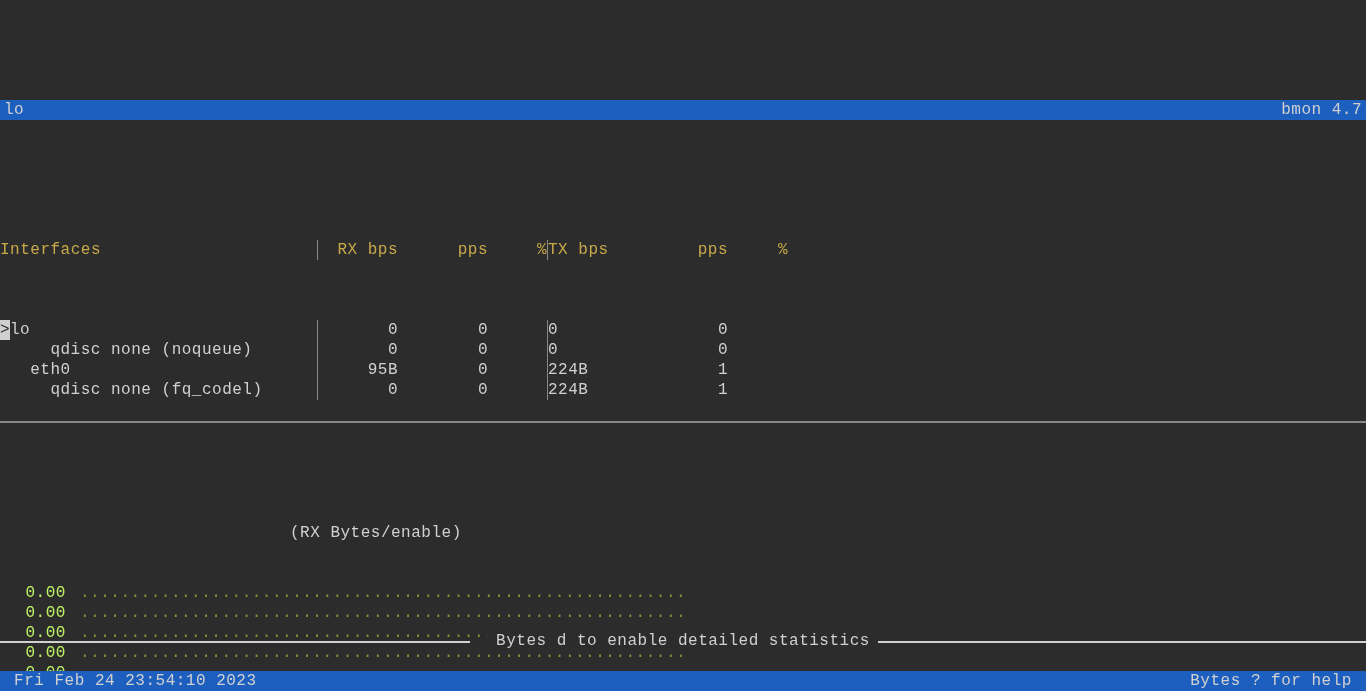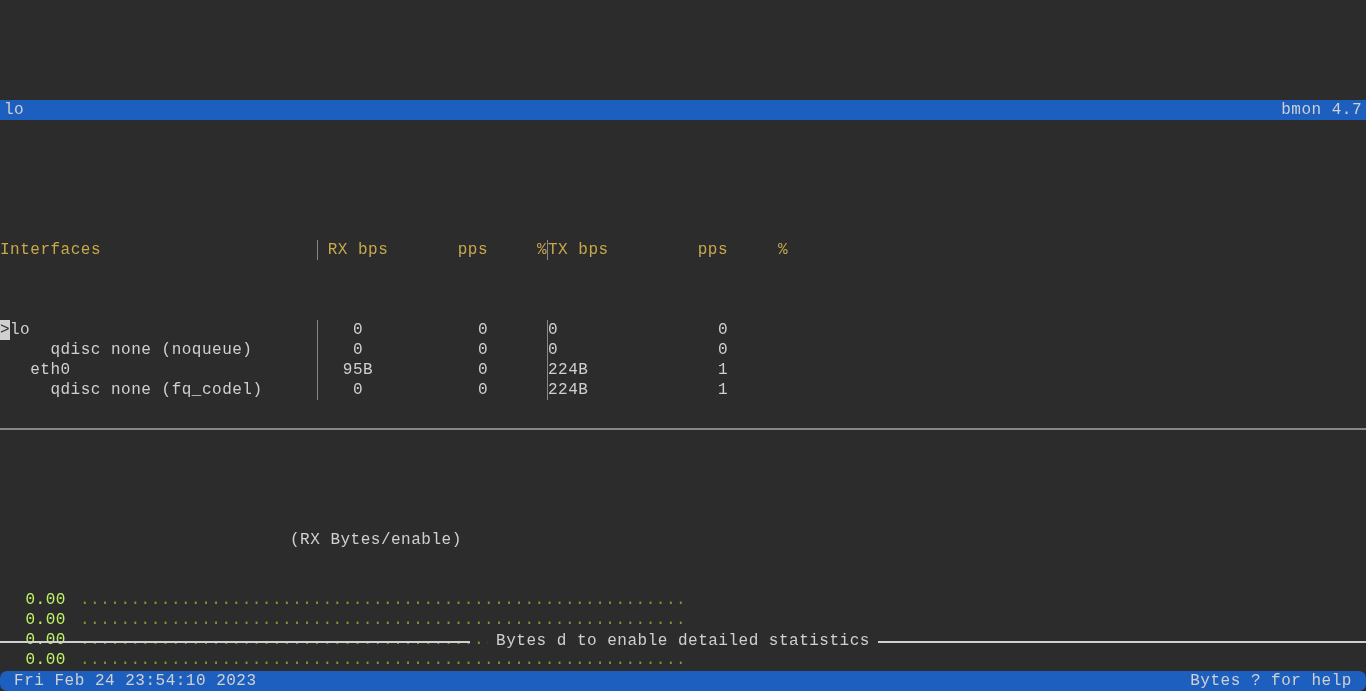--- a/index.html
+++ b/index.html
@@ -69,29 +69,28 @@
     background: #2c2c2c;
     padding: 0 8px;
     position: relative;
     z-index: 1;
   }
   .bottom-bar {
     position: absolute;
     bottom: 0;
     left: 0;
     right: 0;
-    border-radius: 7px;
   }
   .table-area {
     border-bottom: 2px solid #888;
-    padding-bottom: 8px;
+    padding-bottom: 1px;
   }
   .row { height: 20px; display: flex; }
   .row .c1 { width: 318px; padding-left: 0; }
-  .row .c2 { width: 80px; text-align: center; }
+  .row .c2 { width: 80px; text-align: right; }
   .row .c3 { width: 90px; text-align: right; }
   .row .c4 { width: 60px; text-align: right; }
   .row .c5 { width: 90px; }
   .row .c6 { width: 90px; text-align: right; }
   .row .c7 { width: 60px; text-align: right; }
   .vsep { border-right: 1px solid #888; }
   .graph-row { height: 20px; }
   .graph-label { display: inline-block; width: 80px; text-align: right; padding-right: 4px;}
 </style>
 </head>

